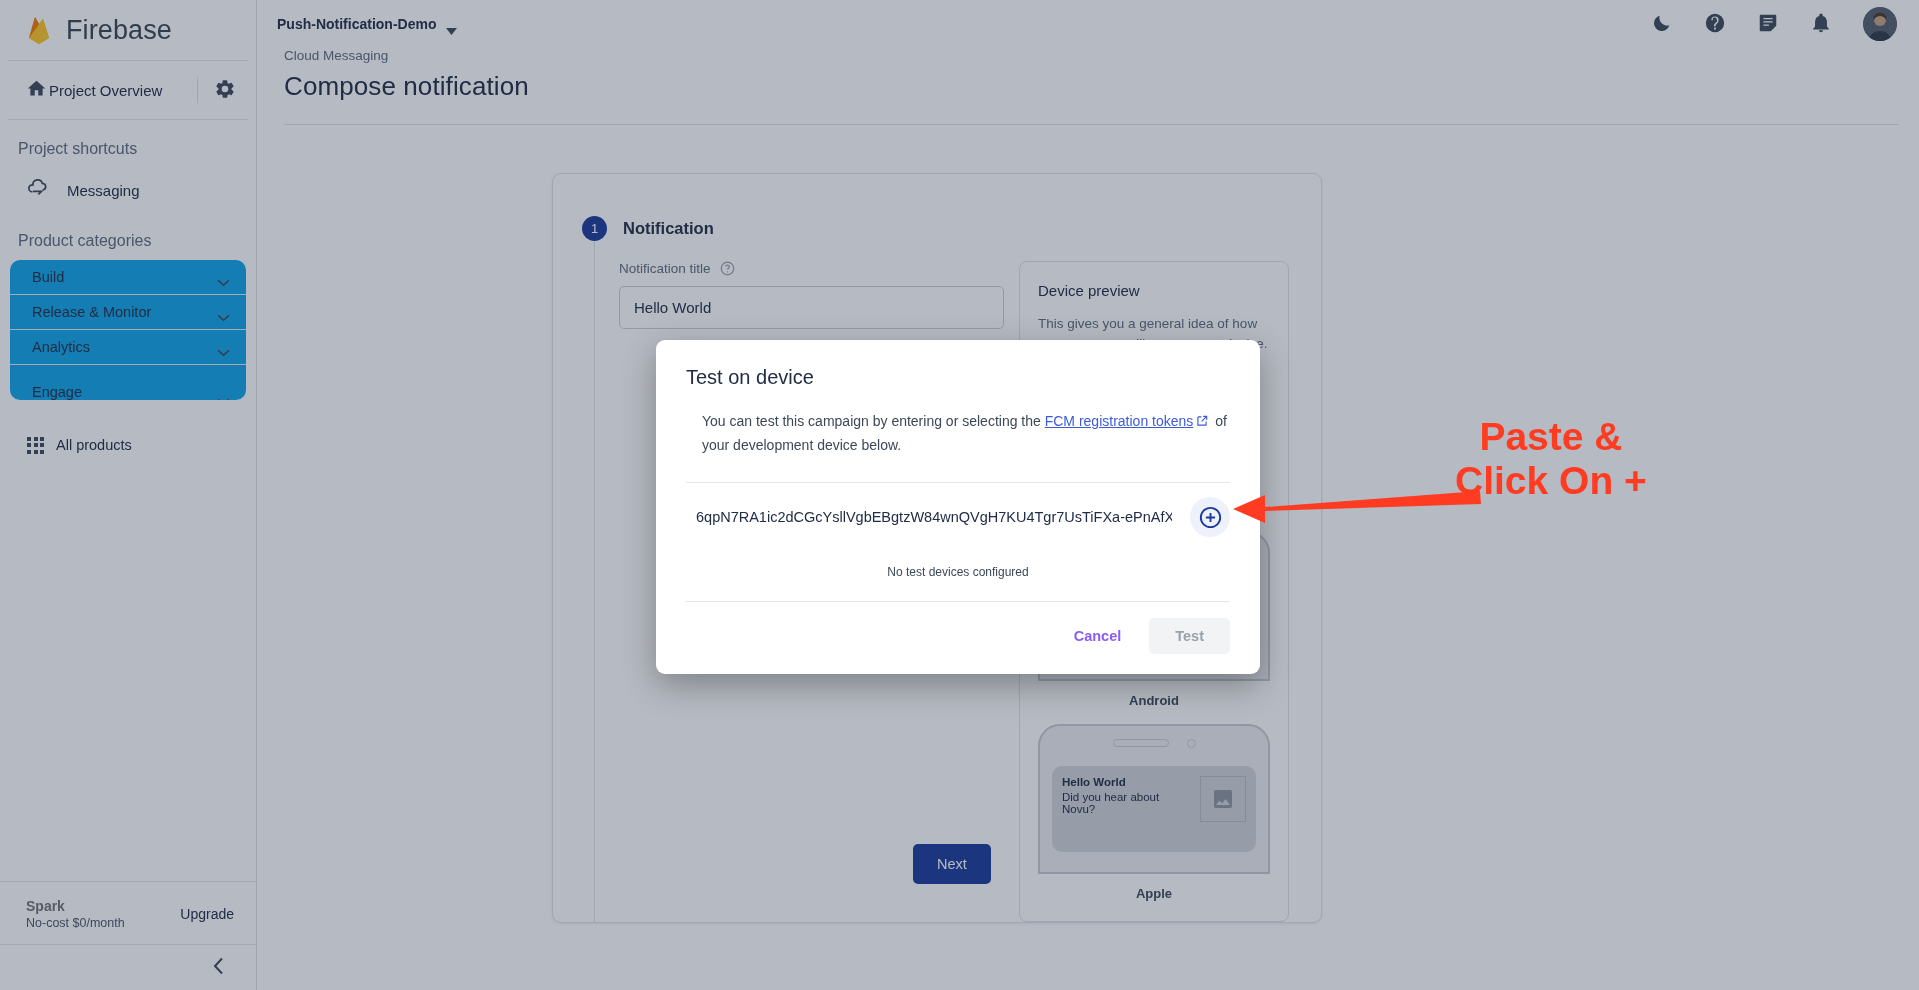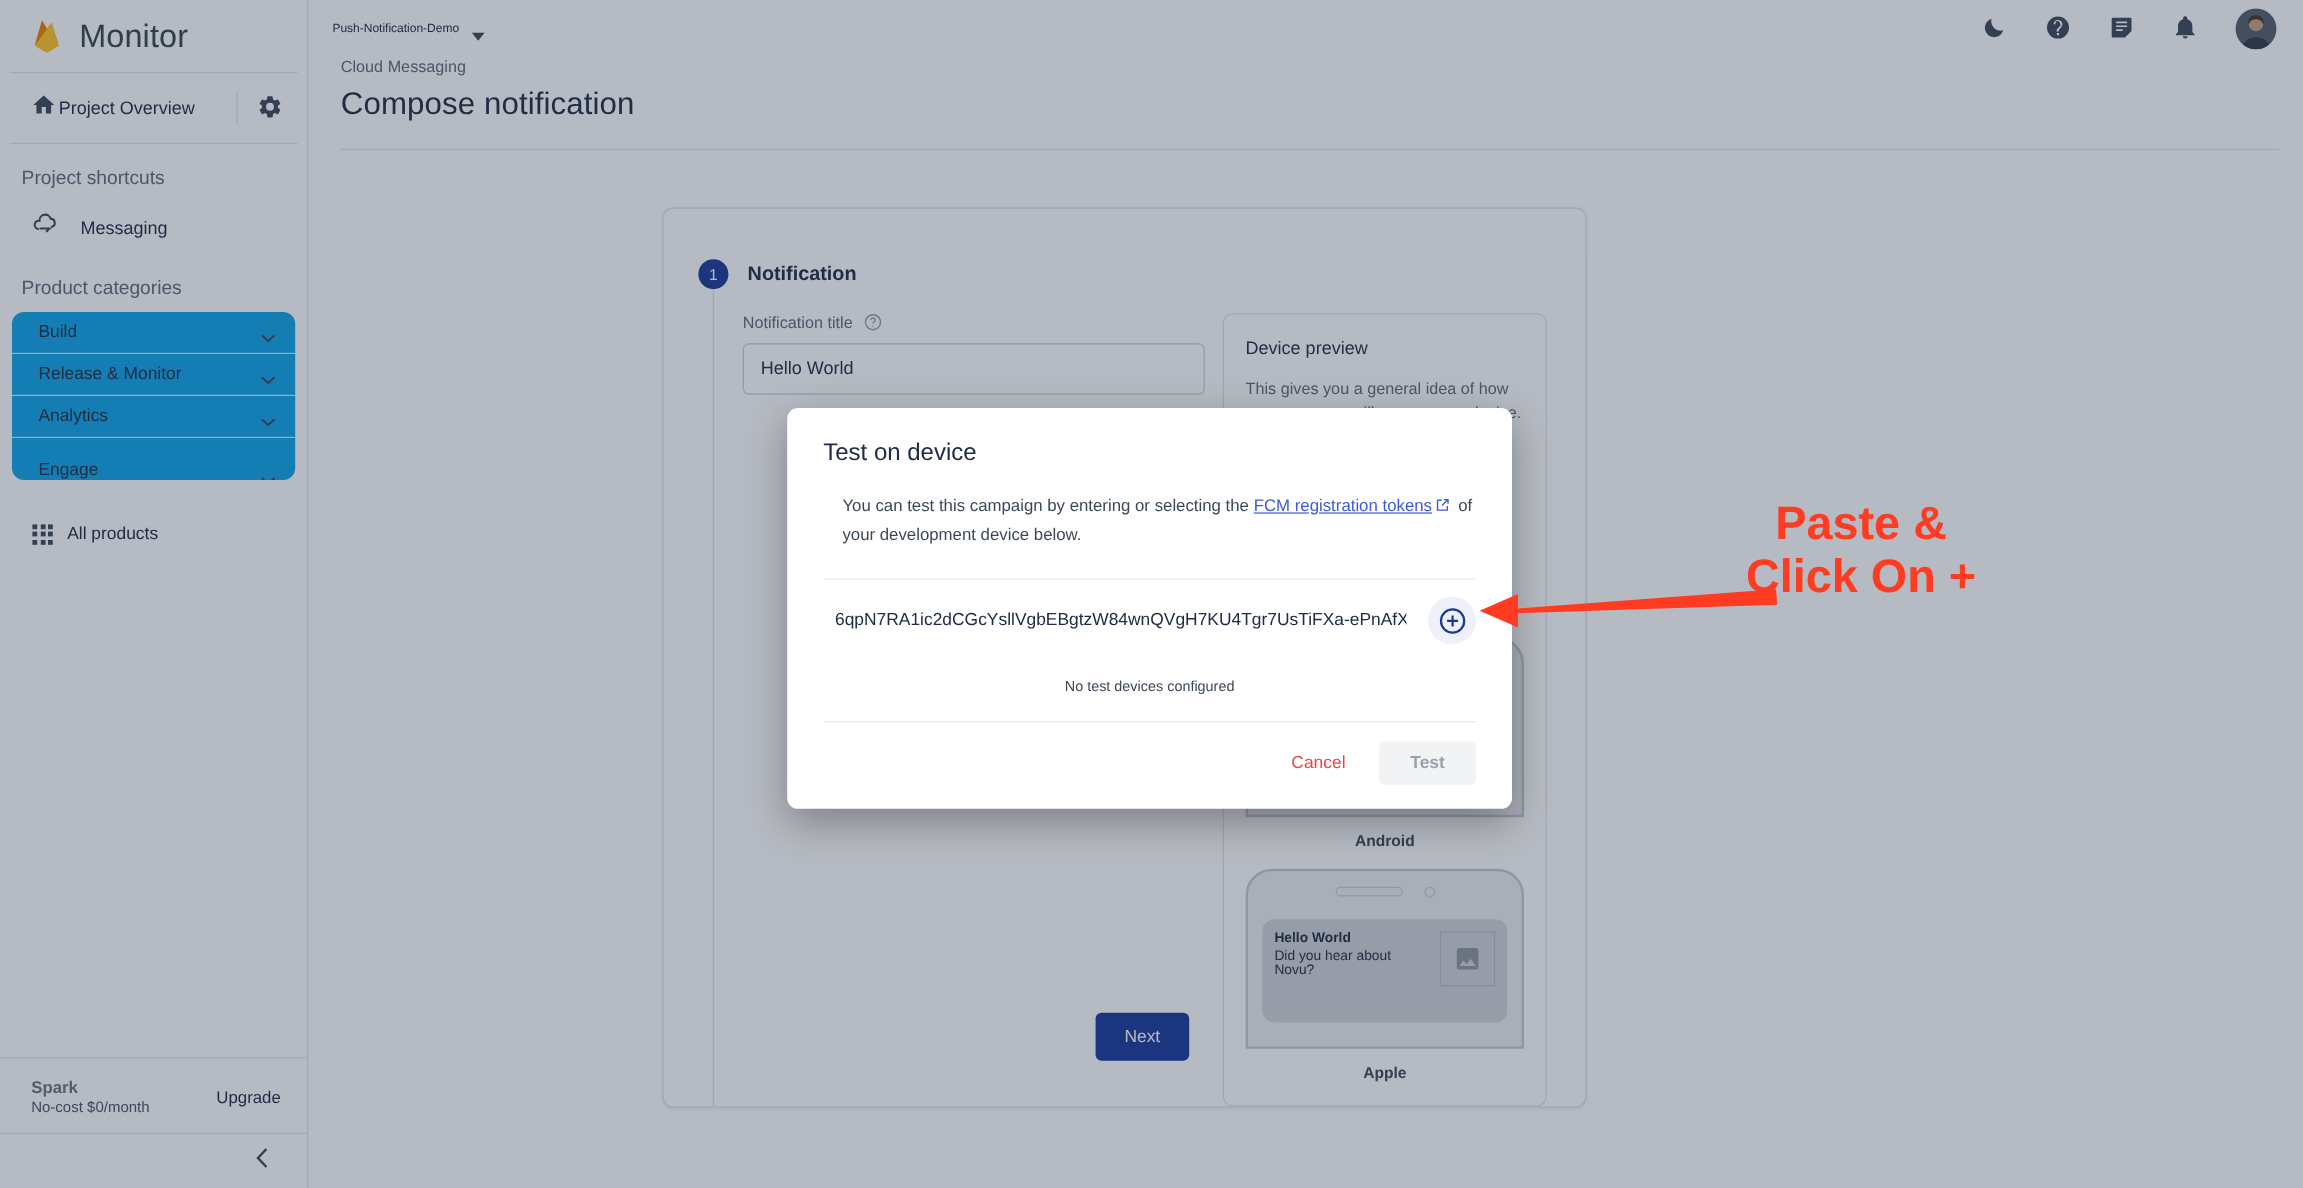--- a/index.html
+++ b/index.html
@@ -48,21 +48,21 @@
   .plan-box { border-top: 1px solid #e3e6ea; padding: 16px 22px 14px 26px; display: flex; align-items: center; }
   .plan-name { font-size: 14px; color: #737373; font-weight: 700; }
   .plan-cost { font-size: 12.5px; color: #4a5568; margin-top: 2px; }
   .upgrade { margin-left: auto; font-size: 14px; color: #202d45; font-weight: 500; cursor: pointer; }
   .collapse-bar { border-top: 1px solid #e3e6ea; height: 46px; display: flex; align-items: center; justify-content: flex-end; padding-right: 32px; }
 
   
   .main { flex: 1; display: flex; flex-direction: column; min-width: 0; background: #fff; }
   .topbar { height: 48px; display: flex; align-items: center; padding: 0 22px 0 20px; }
   .proj-pill { display: flex; align-items: center; gap: 10px; cursor: pointer; }
-  .proj-pill .label { font-size: 10px; color: #202d45; font-weight: 400; }
+  .proj-pill .label { font-size: 14px; color: #202d45; font-weight: 700; }
   .caret { width: 11px; height: 7px; }
   .top-icons { margin-left: auto; display: flex; align-items: center; gap: 29px; }
   .ticon { width: 24px; height: 24px; cursor: pointer; }
   .avatar { width: 34px; height: 34px; border-radius: 50%; overflow: hidden; cursor: pointer;
             background: linear-gradient(160deg,#7c8da0,#3f4a5a); position: relative; }
   .page-head { padding: 0 0 0 27px; }
   .crumb { font-size: 13.5px; color: #5f6b7c; }
   .h1 { font-size: 26px; color: #202d45; font-weight: 500; margin-top: 8px; letter-spacing: .1px; }
   .head-rule { height: 1px; background: #e1e4e8; margin: 22px 20px 0 27px; }
   .content { flex: 1; overflow: hidden; position: relative; }
@@ -128,21 +128,21 @@
   .token-row { margin: 26px 30px 0 30px; border-top: 1px solid #e4e7ea;
                display: flex; align-items: center; padding: 14px 0 14px 0; gap: 10px; }
   .token-input { flex: 1; border: none; outline: none; font-size: 14.5px; color: #202d45;
                  font-family: inherit; padding: 4px 8px 4px 10px; background: transparent; }
   .plus-btn { width: 40px; height: 40px; border-radius: 50%; display: flex; align-items: center;
               justify-content: center; background: #eef1fb; border: none; cursor: pointer; flex: 0 0 40px; }
   .no-dev { text-align: center; font-size: 12px; color: #3c4858; padding: 14px 0 22px 0; }
   .modal-foot { border-top: 1px solid #e4e7ea; margin: 0 30px; display: flex;
                 justify-content: flex-end; align-items: center; gap: 12px; padding: 16px 0 20px 0; }
   .btn-cancel { background: transparent; border: none; font-family: inherit; font-size: 14.5px;
-                color: #ef4444; font-weight: 400; padding: 10px 16px; cursor: pointer; border-radius: 5px; }
+                color: #8b5cf6; font-weight: 700; padding: 10px 16px; cursor: pointer; border-radius: 5px; }
   .btn-test { background: #f1f3f4; border: none; font-family: inherit; font-size: 14.5px;
               color: #9aa1ab; font-weight: 600; padding: 10px 26px; border-radius: 5px; cursor: default; }
 
   
   .annot { position: absolute; left: 1455px; top: 415px; color: #ff3b21;
            font-size: 39px; font-weight: 700; line-height: 1.12; text-align: center;
            pointer-events: none; white-space: nowrap; }
   .arrow { position: absolute; left: 1225px; top: 485px; pointer-events: none; }
 </style>
 </head>
@@ -154,21 +154,21 @@
 
     <aside class="sidebar">
       <div class="fb-logo-row">
         <span class="fb-flame">
           <svg width="26" height="30" viewBox="0 0 26 30">
             <path d="M3 23 L9 2 L13 9 L17 4 L23 23 L13 29 Z" fill="#ffa000"></path>
             <path d="M3 23 L9 2 L13 9 L10 14 Z" fill="#f57c00"></path>
             <path d="M3 23 L17 4 L23 23 L13 29 Z" fill="#ffca28" opacity=".9"></path>
           </svg>
         </span>
-        <span class="fb-wordmark">Monitor</span>
+        <span class="fb-wordmark">Firebase</span>
       </div>
       <div class="sb-divider"></div>
 
       <div class="proj-ov-row">
         <span>
           <svg width="21" height="21" viewBox="0 0 24 24" fill="#3c4858">
               <path d="M10 20v-6h4v6h5v-8h3L12 3 2 12h3v8z"></path>
             </svg>
         </span>
         <span class="label">Project Overview</span>

